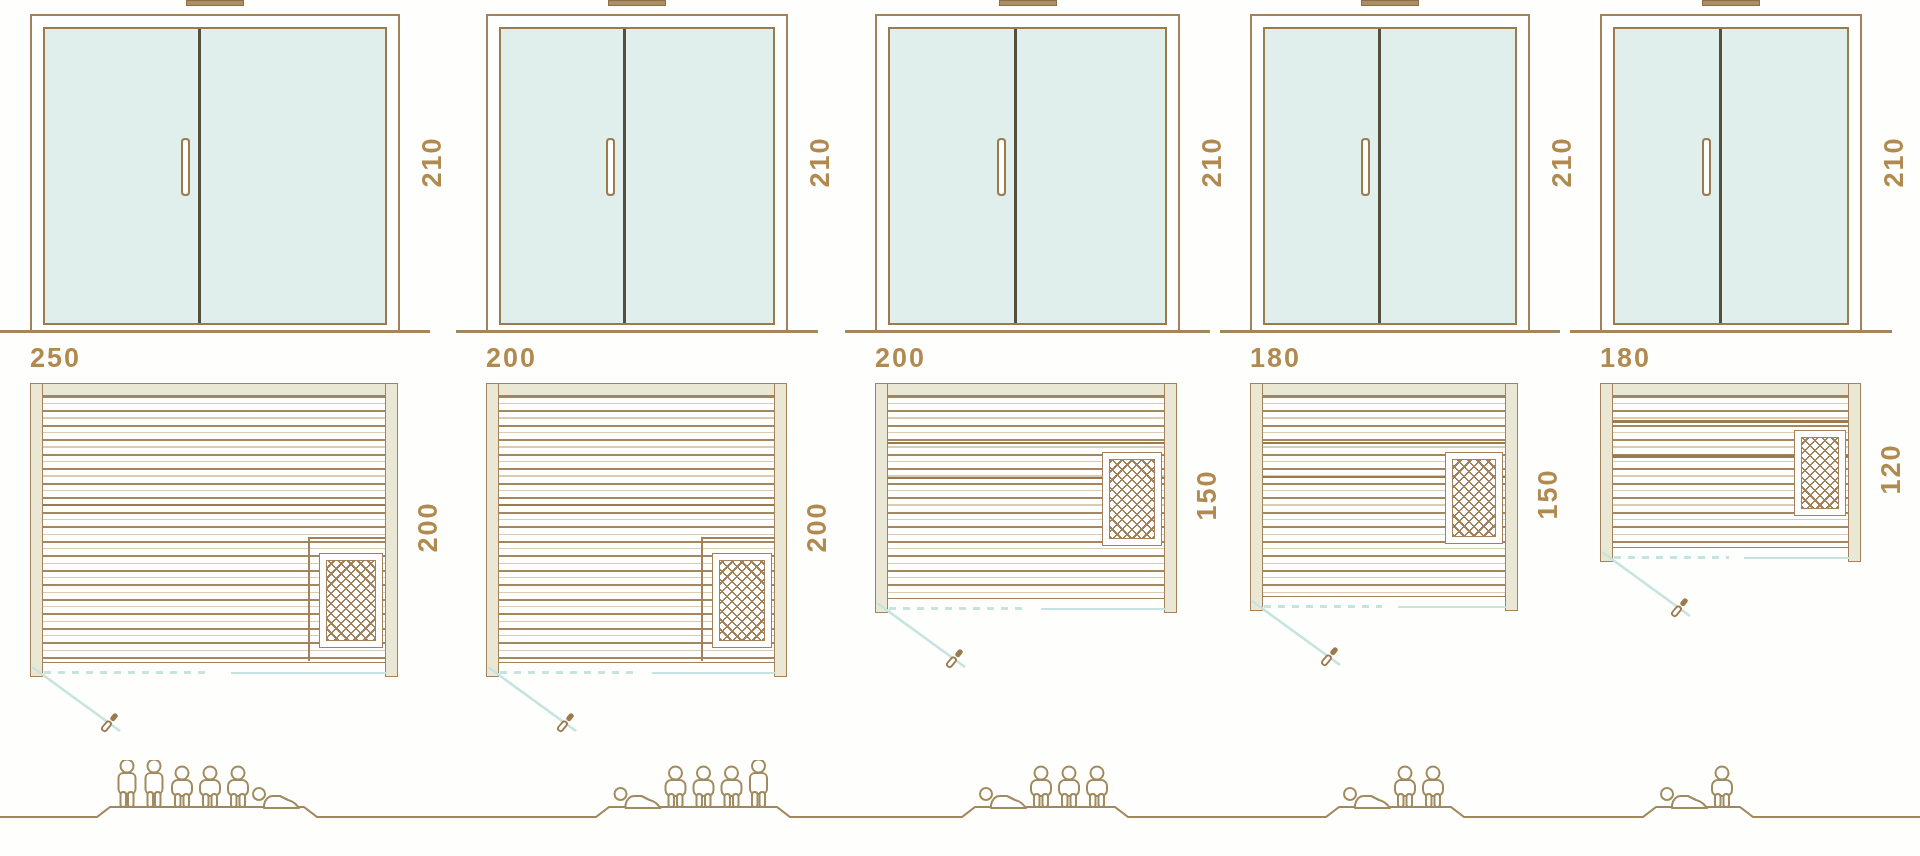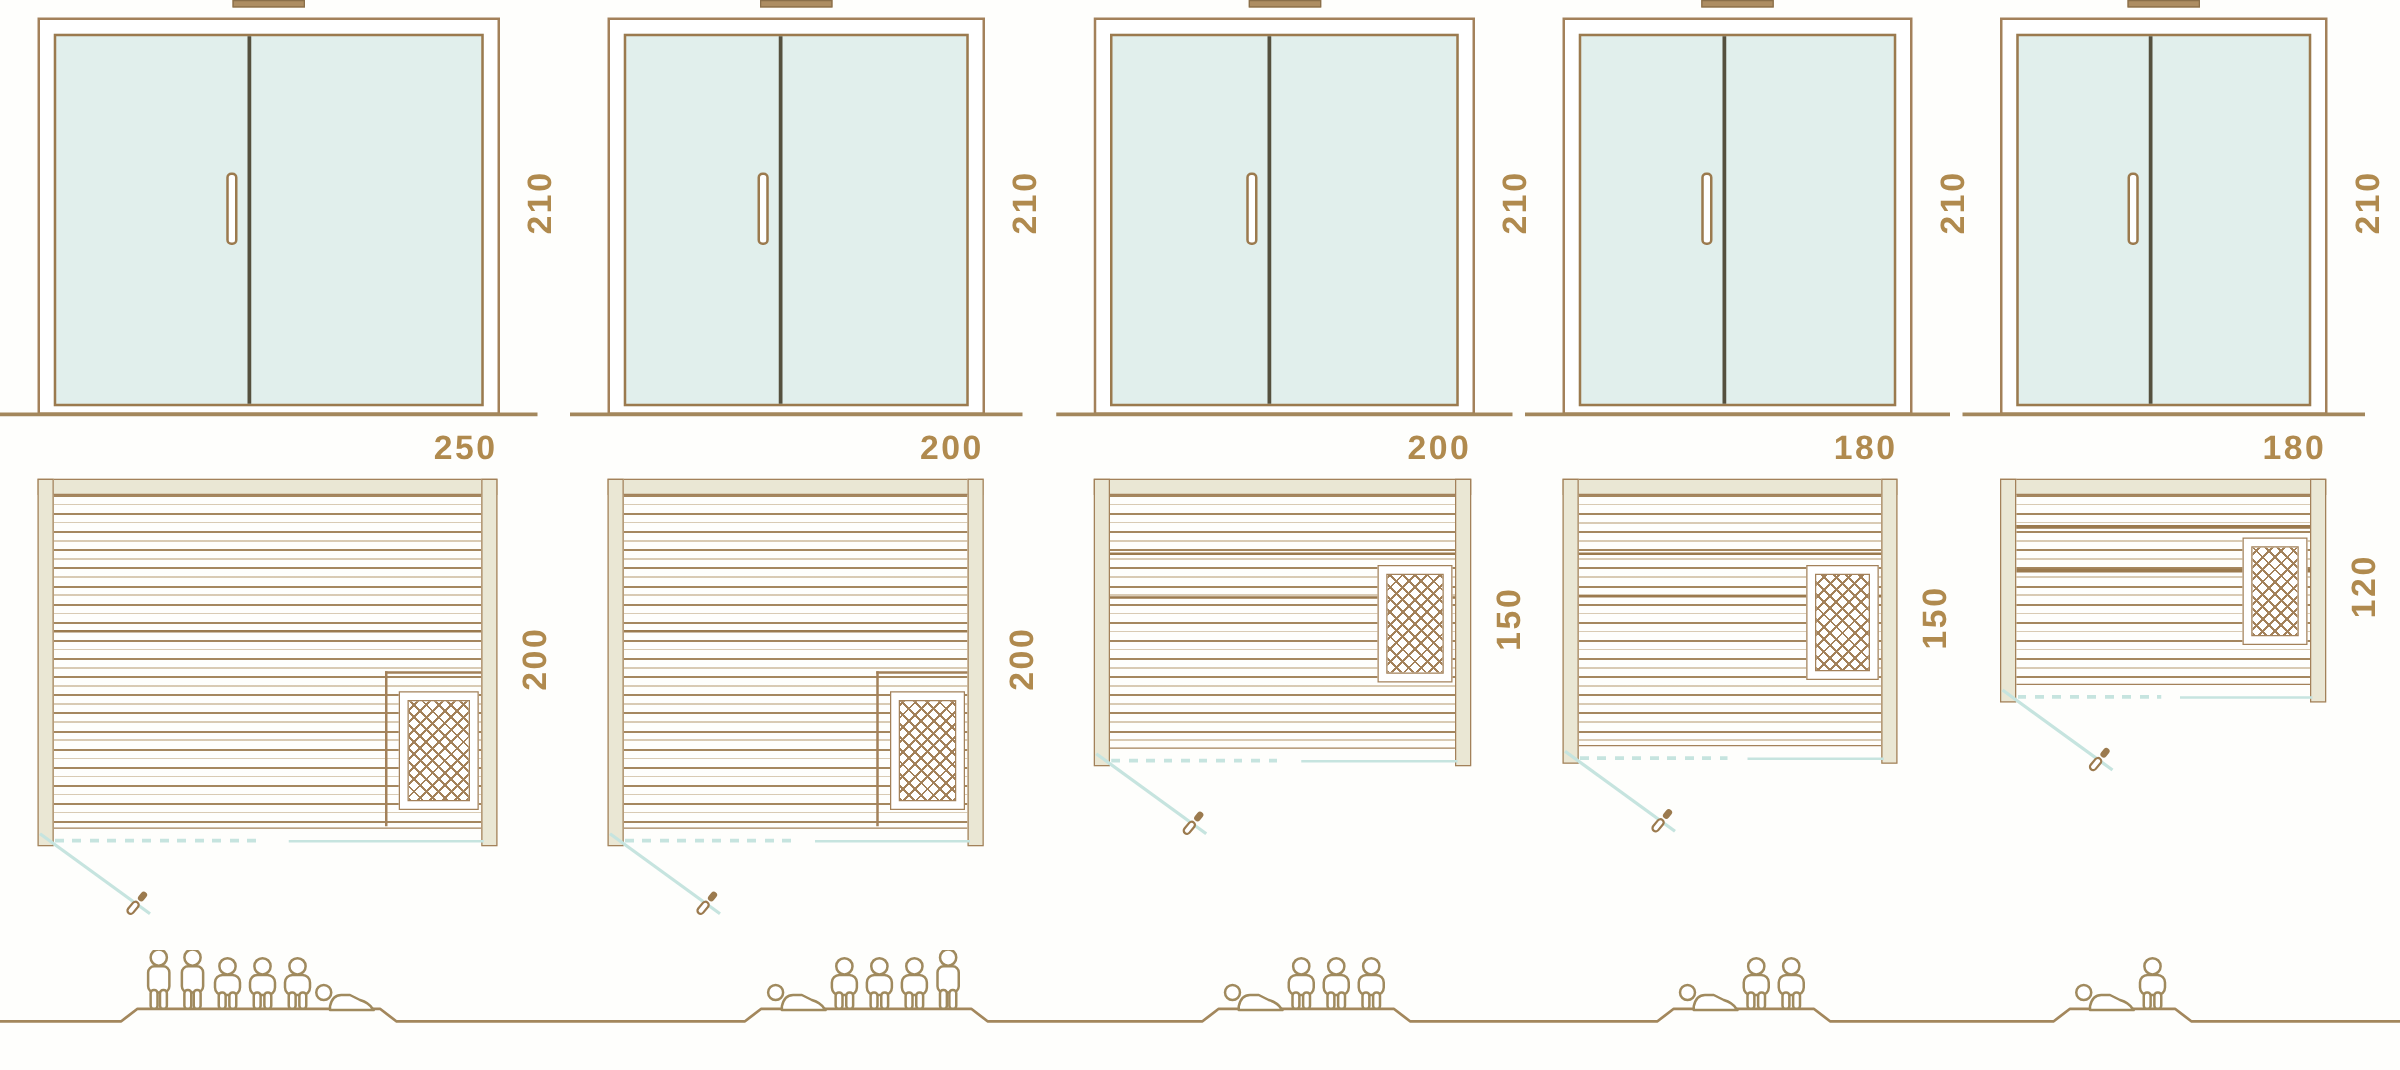--- a/index.html
+++ b/index.html
@@ -19,21 +19,21 @@
     background:var(--glass);border:2px solid #9b7a4e;box-sizing:border-box;}
   .divider{position:absolute;top:0;bottom:0;left:45%;width:3px;background:var(--divider);}
   .handle{position:absolute;left:calc(45% - 17px);top:calc(50% - 38px);width:9px;height:58px;
     background:#fff;border:2px solid #9b7a4e;border-radius:4px;box-sizing:border-box;}
   .ground{position:absolute;top:330px;left:-30px;right:-30px;height:2.5px;background:var(--ground);}
   .col-0 .ground{left:-30px;}
   
   .dim{color:var(--text);font-size:27px;font-weight:bold;letter-spacing:2px;}
   .dim-height{position:absolute;top:132px;left:calc(100% + 2px);width:60px;height:60px;
     display:flex;align-items:center;justify-content:center;transform:rotate(-90deg);}
-  .dim-width{position:absolute;top:343px;left:0;width:var(--plw);text-align:right;}
+  .dim-width{position:absolute;top:343px;left:0;width:var(--plw);text-align:left;}
   .dim-depth{position:absolute;top:calc(383px + var(--plh)/2 - 30px);left:var(--plw);
     width:60px;height:60px;display:flex;align-items:center;justify-content:center;transform:rotate(-90deg);}
   
   .plan{position:absolute;top:383px;left:0;width:var(--plw);height:var(--plh);box-sizing:border-box;}
   .wall{position:absolute;background:var(--wall);border:1.5px solid var(--outline);box-sizing:border-box;}
   .wall-top{left:0;right:0;top:0;height:13px;}
   .wall-left{left:0;top:0;width:13px;bottom:-7px;}
   .wall-right{right:0;top:0;width:13px;bottom:-7px;}
   .interior{position:absolute;left:13px;right:13px;top:13px;bottom:7px;
     border-bottom:1.6px solid var(--outline);box-sizing:border-box;background:

